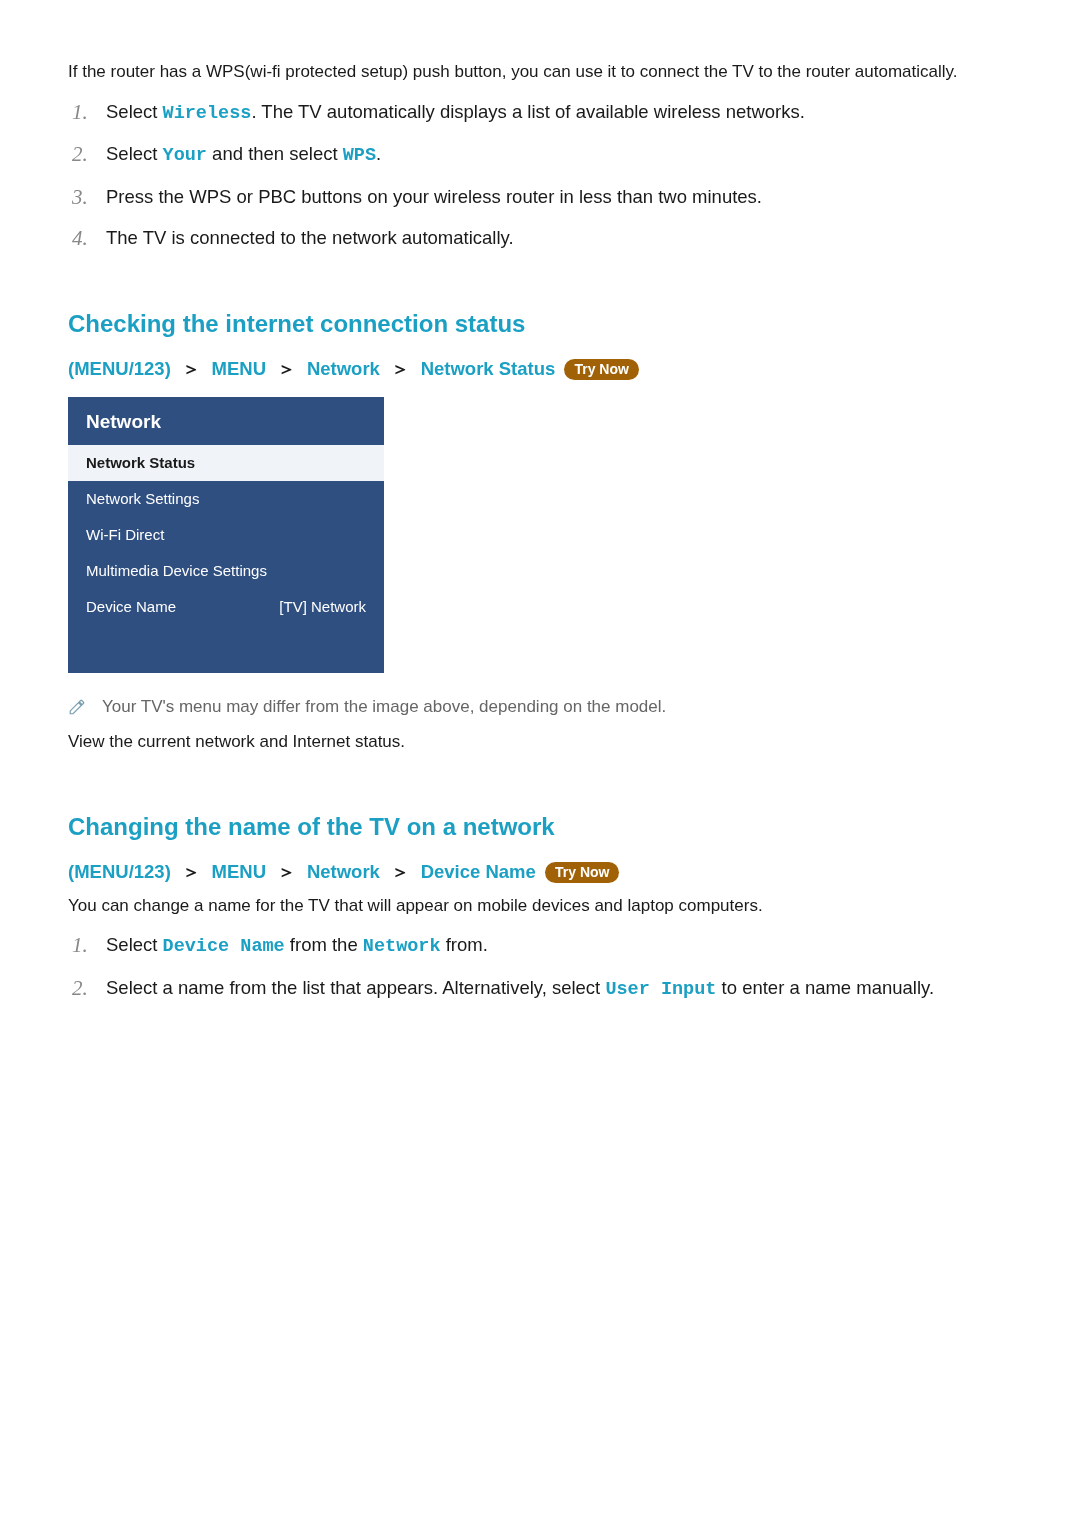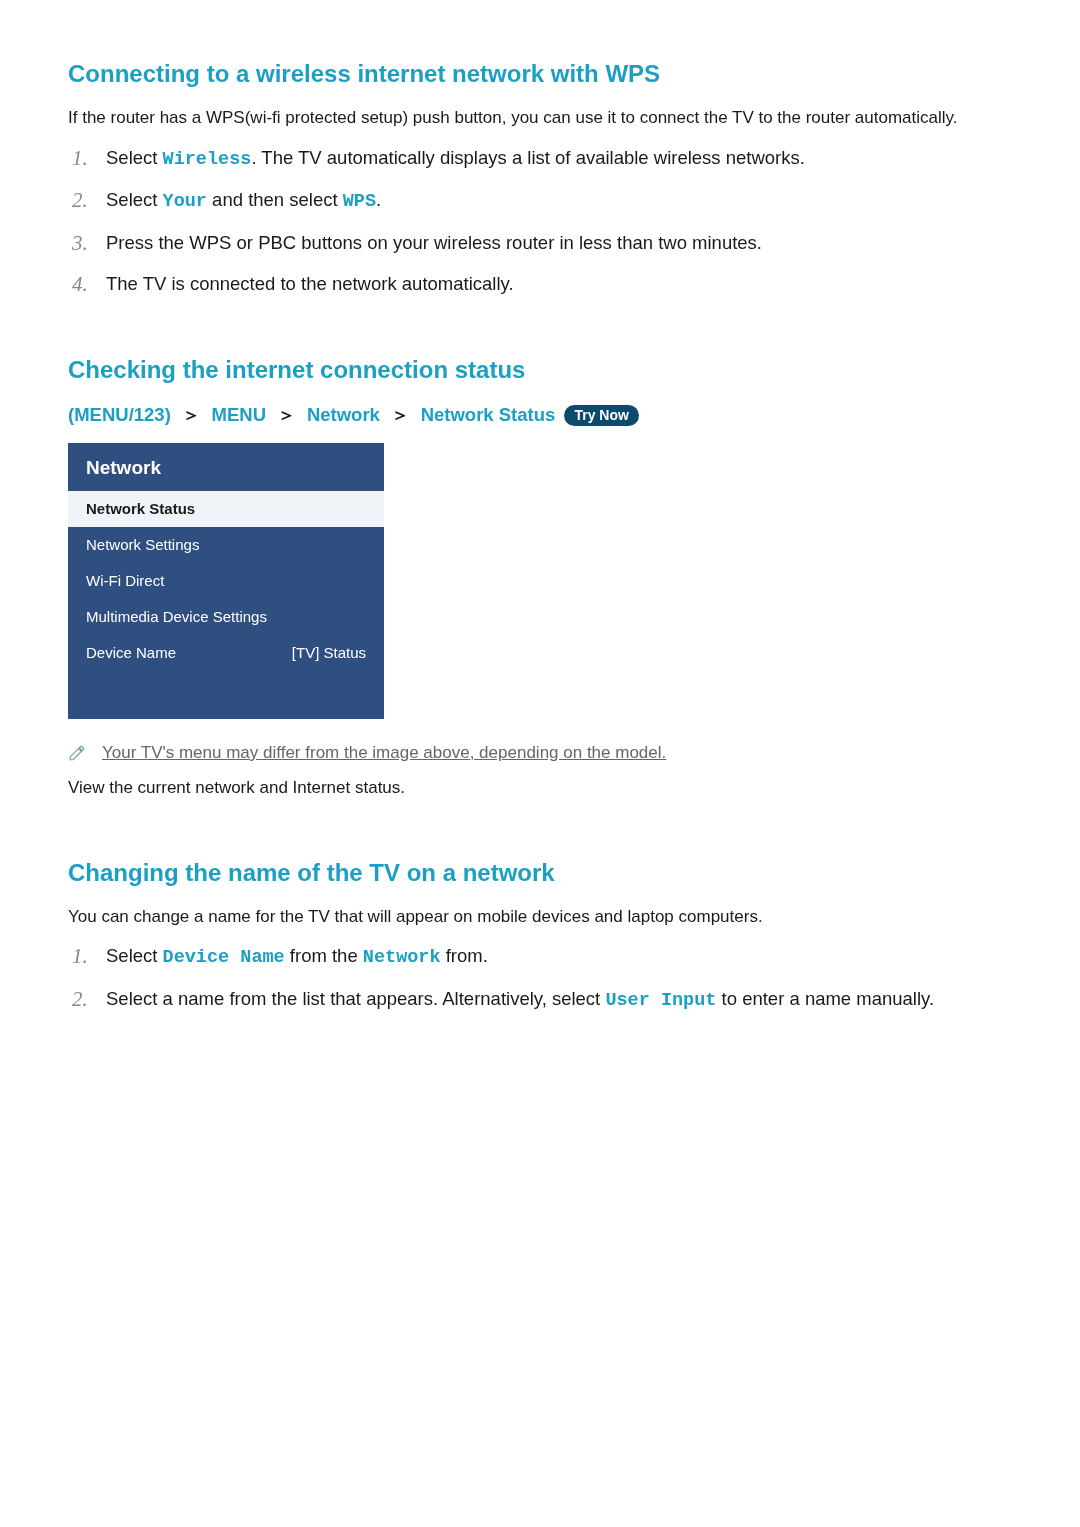--- a/index.html
+++ b/index.html
@@ -12,42 +12,41 @@
   .crumbs .sep{color:#1a1a1a;font-weight:700;padding:0 6px;}
   .para{font-size:17px;line-height:1.45;margin:0 0 14px 0;}
   .olist{margin:0 0 10px 0;padding:0;}
   .orow{display:flex;align-items:flex-start;margin:0 0 14px 0;}
   .onum{width:34px;flex:0 0 34px;color:#888888;font-style:italic;
     font-family:Georgia,"Times New Roman",serif;font-size:21px;
     line-height:1.25;padding-left:4px;}
   .otxt{flex:1;font-size:18.5px;line-height:1.45;}
   .em{color:#1ba0c4;font-weight:600;font-family:Liberation Mono, monospace;}
   .section-gap{height:44px;}
-  .trynow{display:inline-block;background:#0c4a6e;color:#ffffff;
+  .trynow{display:inline-block;background:#a16207;color:#ffffff;
     border-radius:11px;font-size:14px;font-weight:600;
     padding:2px 10px 3px 10px;margin-left:4px;vertical-align:1px;}
   
   .menu-card{width:316px;background:#2f4f80;color:#ffffff;
     margin:16px 0 22px 0;font-size:15px;}
   .menu-title{padding:14px 18px 12px 18px;font-size:19px;font-weight:600;}
   .menu-item{padding:9px 18px;border-bottom:1px solid rgba(255,255,255,0);}
   .menu-item.selected{background:#f0f3f7;color:#1a1a1a;font-weight:600;}
   .menu-item.device{display:flex;justify-content:space-between;}
   .menu-pad{height:48px;}
   
   .note-row{display:flex;align-items:flex-start;margin:0 0 10px 0;}
   .note-ico{width:34px;flex:0 0 34px;padding-top:3px;}
-  .note-txt{flex:1;font-size:17px;color:#666666;line-height:1.4;text-decoration:underline;}
+  .note-txt{flex:1;font-size:17px;color:#666666;line-height:1.4;}
 </style>
 </head>
 <body>
 
 <div class="page">
 
-  <div class="h2">Connecting to a wireless internet network with WPS</div>
 
 
   <p class="para">If the router has a WPS(wi-fi protected setup) push button, you can use it to connect the TV to the router automatically.</p>
 
   <div class="olist">
     <div class="orow">
       <div class="onum">1.</div>
       <div class="otxt">
         <span>Select </span><span class="em">Wireless</span><span>. The TV automatically displays a list of available wireless networks.</span>
       </div>
@@ -84,40 +83,50 @@
   </div>
 
   <div class="menu-card">
     <div class="menu-title">Network</div>
     <div class="menu-item selected">Network Status</div>
     <div class="menu-item">Network Settings</div>
     <div class="menu-item">Wi-Fi Direct</div>
     <div class="menu-item">Multimedia Device Settings</div>
     <div class="menu-item device">
       <span>Device Name</span>
-      <span>[TV] Status</span>
+      <span>[TV] Network</span>
     </div>
     <div class="menu-pad"></div>
   </div>
 
   <div class="note-row">
     <div class="note-ico">
       <svg width="18" height="18" viewBox="0 0 24 24">
         <path d="M3 17.25V21h3.75L17.81 9.94l-3.75-3.75L3 17.25zM20.71 7.04a1 1 0 0 0 0-1.41l-2.34-2.34a1 1 0 0 0-1.41 0l-1.83 1.83 3.75 3.75 1.83-1.83z" fill="none" stroke="#7aa0b0" stroke-width="1.6"></path>
       </svg>
     </div>
     <div class="note-txt">Your TV's menu may differ from the image above, depending on the model.</div>
   </div>
 
   <p class="para">View the current network and Internet status.</p>
 
   <div class="section-gap"></div>
 
   <div class="h2">Changing the name of the TV on a network</div>
 
+  <div class="crumbs">
+    <span class="lnk">(</span><span class="lnk">MENU/123</span><span class="lnk">) </span>
+    <span class="sep">＞</span>
+    <span class="lnk">MENU</span>
+    <span class="sep">＞</span>
+    <span class="lnk">Network</span>
+    <span class="sep">＞</span>
+    <span class="lnk">Device Name</span>
+    <span class="trynow">Try Now</span>
+  </div>
 
   <p class="para">You can change a name for the TV that will appear on mobile devices and laptop computers.</p>
 
   <div class="olist">
     <div class="orow">
       <div class="onum">1.</div>
       <div class="otxt">
         <span>Select </span><span class="em">Device Name</span><span> from the </span><span class="em">Network</span><span> from.</span>
       </div>
     </div>

